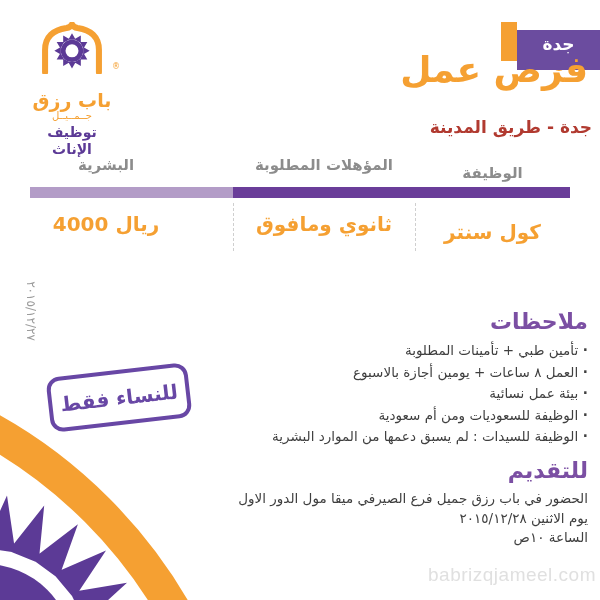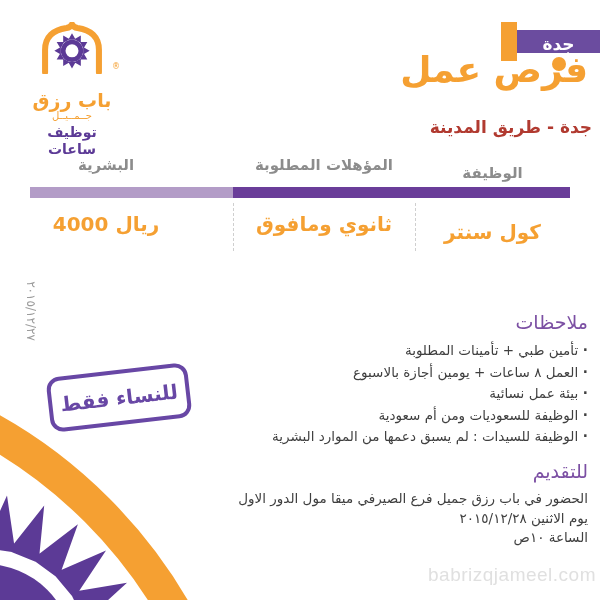--- a/index.html
+++ b/index.html
@@ -17,21 +17,21 @@
 
   
   .logo{position:absolute; left:26px; top:22px; width:92px; text-align:center; z-index:2;}
   .logo .reg{position:absolute; left:86px; top:40px; font-size:8px; color:var(--orange,#F5A032);}
   .logo-line1{color:var(--orange,#F5A032); font-weight:bold; font-size:19px; line-height:20px; margin-top:12px;}
   .logo-line2{color:var(--orange,#F5A032); font-size:10px; line-height:12px; letter-spacing:1px;}
   .logo-tagline{color:var(--purple-logo,#5C3A96); font-weight:bold; font-size:14px; line-height:17px; margin-top:2px;}
 
   
   .badge-bar{position:absolute; left:501px; top:22px; width:16px; height:39px; background:var(--orange,#F5A032); z-index:2;}
-  .badge-box{position:absolute; left:517px; top:30px; width:83px; height:23px; background:var(--purple-badge,#6B4C9F);
+  .badge-box{position:absolute; left:517px; top:30px; width:83px; height:40px; background:var(--purple-badge,#6B4C9F);
     color:#fff; font-size:17px; font-weight:bold; text-align:center; line-height:28px; z-index:2;}
   .badge-dot{position:absolute; left:552px; top:57px; width:14px; height:14px; border-radius:50%;
     background:var(--orange,#F5A032); z-index:1;}
 
   
   .title{position:absolute; right:12px; top:50px; margin:0; direction:rtl;
     color:var(--orange,#F5A032); font-size:36px; font-weight:bold; line-height:1.1; z-index:2;}
   .subtitle{position:absolute; right:8px; top:117px; direction:rtl;
     color:var(--maroon,#B13A30); font-size:17px; font-weight:bold; z-index:2;}
 
@@ -54,21 +54,21 @@
 
   
   .stamp{position:absolute; left:48px; top:370px; width:134px; height:47px;
     border:4px solid var(--purple-stamp,#6847A5); border-radius:13px; transform:rotate(-6.5deg);
     display:flex; align-items:center; justify-content:center; z-index:2;}
   .stamp span{color:var(--purple-stamp,#6847A5); font-size:20px; font-weight:bold; direction:rtl; white-space:nowrap;}
 
   
   .notes{position:absolute; right:12px; top:310px; direction:rtl; text-align:right; z-index:2;}
   .apply{position:absolute; right:12px; top:459px; direction:rtl; z-index:2;}
-  .sec-heading{color:var(--purple-heading,#7B4FA3); font-size:19px; font-weight:normal; line-height:24px; margin:0 0 6px 0;}
+  .sec-heading{color:var(--purple-heading,#7B4FA3); font-size:22px; font-weight:bold; line-height:24px; margin:0 0 6px 0;}
   .notes ul{list-style:none; margin:0; padding:0;}
   .notes li{color:var(--text-dark,#3F3F3F); font-size:13.5px; line-height:21.5px; white-space:nowrap;}
   .notes li::before{content:"· "; font-weight:bold;}
   .apply .line{color:var(--text-dark,#3F3F3F); font-size:13.5px; line-height:19.5px; white-space:nowrap;}
 
   
   .watermark{position:absolute; right:4px; top:564px; color:var(--watermark,#E0E0E0);
     font-family:"Liberation Sans", sans-serif; font-size:19px; letter-spacing:0.5px; z-index:2;}
 </style>
 </head>
@@ -96,21 +96,21 @@
         M65,31 L58,35 L58,27 Z  M62.5,21.5 L58.4,28.5 L54.4,21.5 Z
         M55.5,14.5 L55.5,22.6 L48.5,18.6 Z  M46,12 L50,19 L42,19 Z
         M36.5,14.5 L43.5,18.6 L36.5,22.6 Z  M29.5,21.5 L37.6,21.5 L33.6,28.5 Z
         M27,31 L34,27 L34,35 Z  M29.5,40.5 L33.6,33.5 L37.6,40.5 Z
         M36.5,47.5 L36.5,39.4 L43.5,43.4 Z  M46,50 L42,43 L50,43 Z
         M55.5,47.5 L48.5,43.4 L55.5,39.4 Z  M62.5,40.5 L54.4,40.5 L58.4,33.5 Z"></path>
     </svg>
     <span class="reg">®</span>
     <div class="logo-line1" dir="rtl">باب رزق</div>
     <div class="logo-line2" dir="rtl">جــمــيــل</div>
-    <div class="logo-tagline" dir="rtl">توظيف ساعات</div>
+    <div class="logo-tagline" dir="rtl">توظيف الإناث</div>
   </div>
 
   <div class="badge-bar"></div>
   <div class="badge-box">جدة</div>
   <div class="badge-dot"></div>
 
   <h1 class="title">فرص عمل</h1>
   <div class="subtitle">جدة - طريق المدينة</div>
 
   <div class="th col-job">الوظيفة</div>

